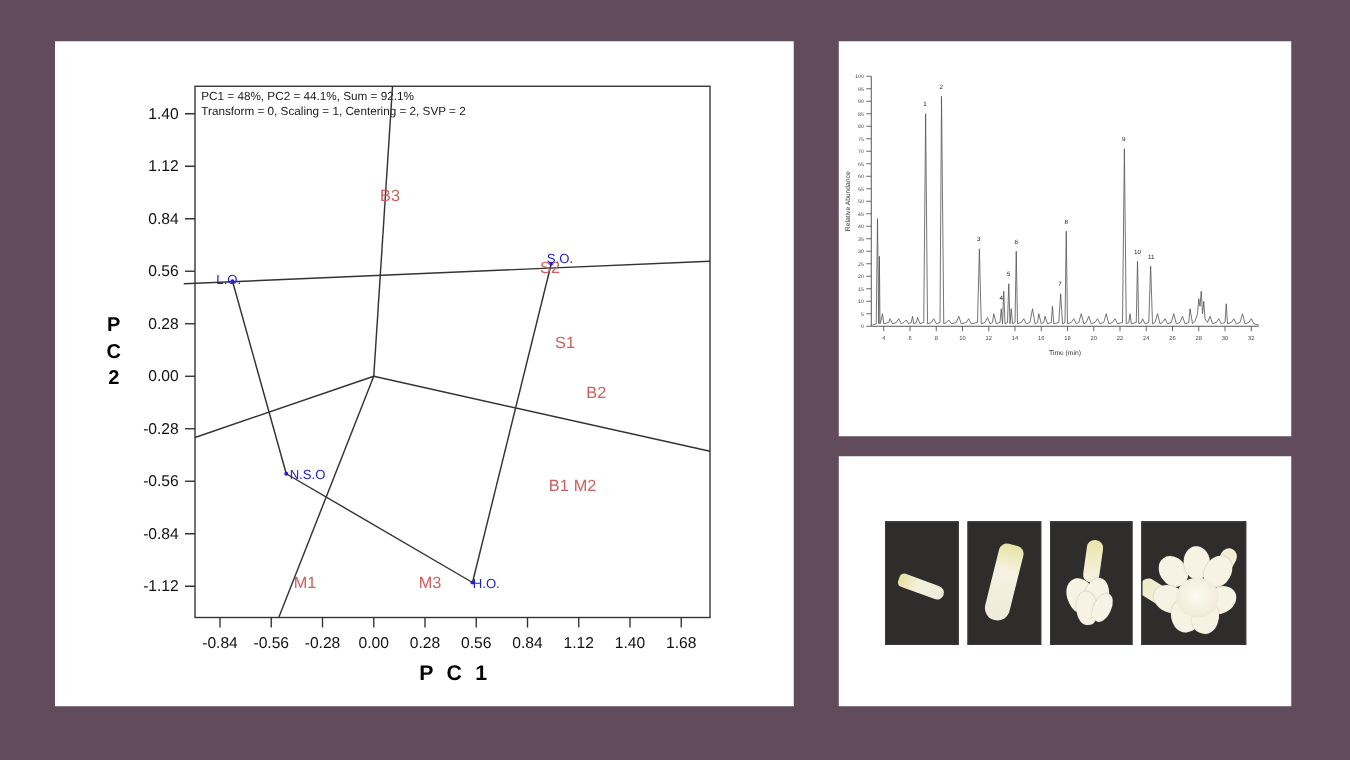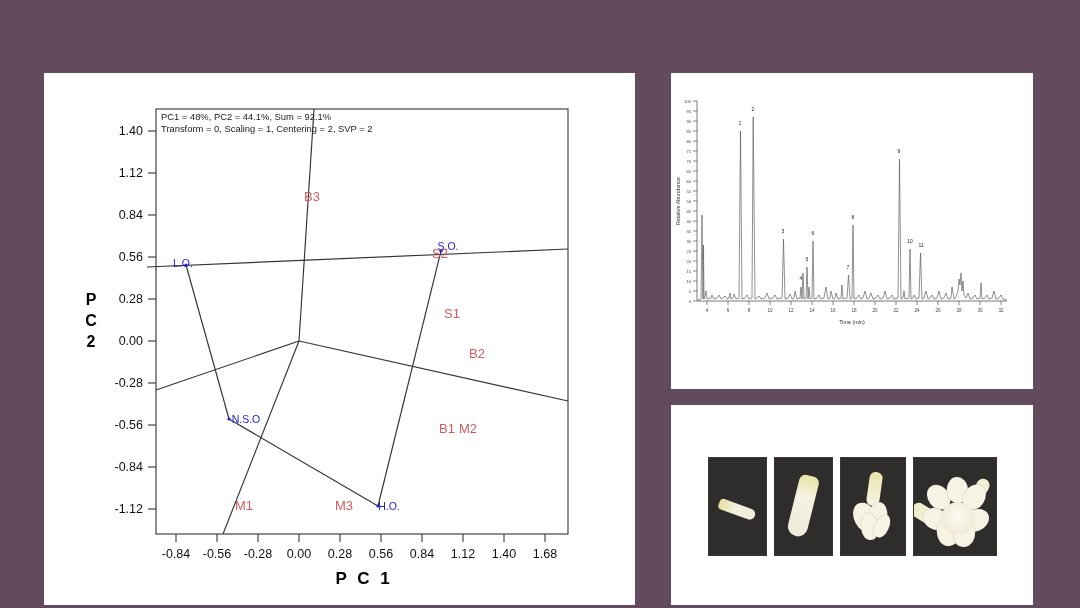--- a/index.html
+++ b/index.html
@@ -10,21 +10,20 @@
     overflow: hidden;
   }
   #stage {
     position: relative;
     width: 1080px; height: 608px;
     background: #614b5c;
   }
   .panel {
     position: absolute;
     background: #ffffff;
-    margin-top: 40px;
   }
   
   #panel-biplot { left: 44px; top: 33px; width: 591px; height: 532px; }
   #biplot-svg { position: absolute; left: 0; top: 0; }
 
   
   #panel-chrom { left: 671px; top: 33px; width: 362px; height: 316px; }
   #chrom-svg { position: absolute; left: 0; top: 0; }
 
   

